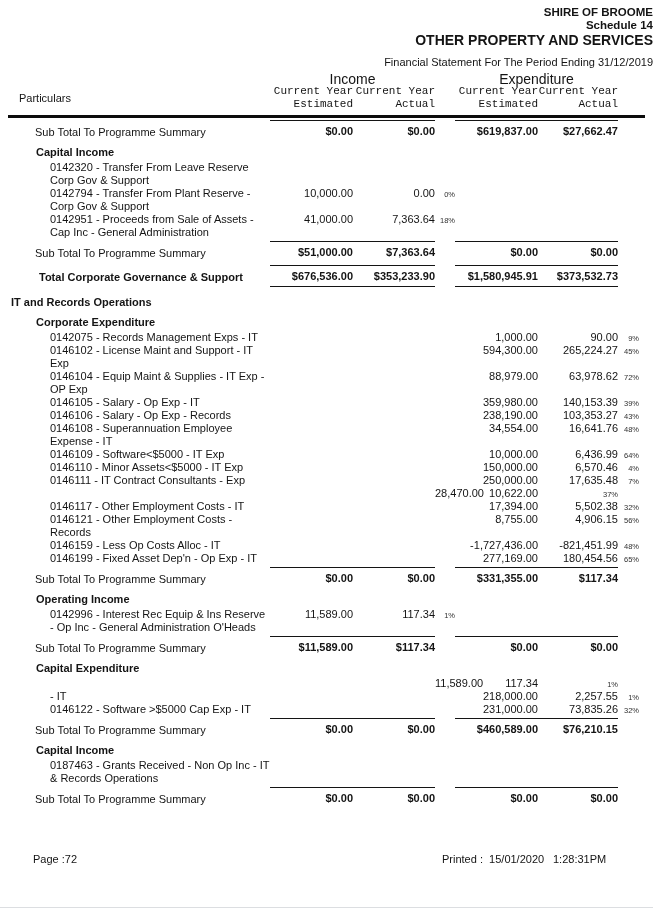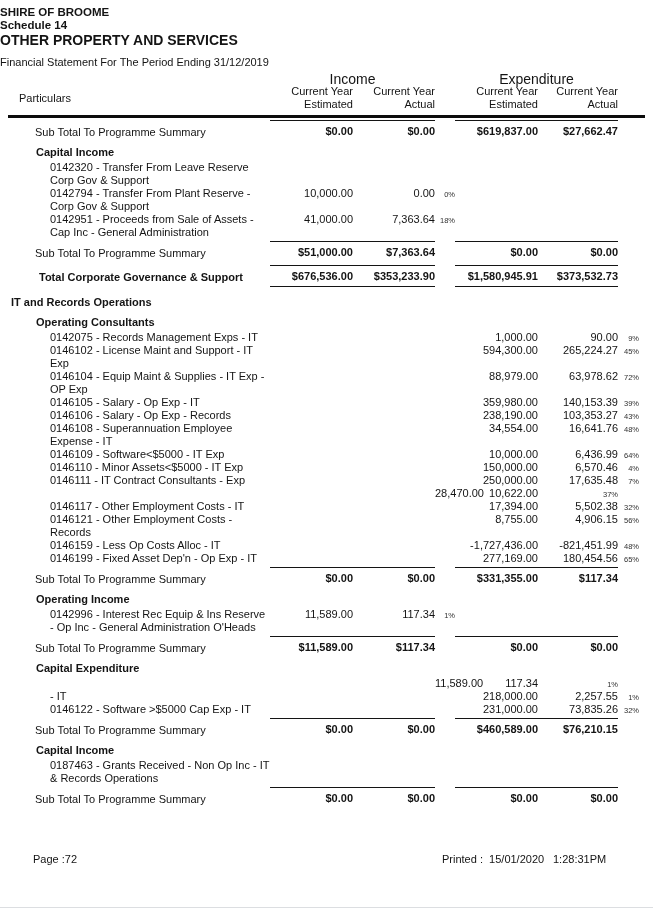--- a/index.html
+++ b/index.html
@@ -4,40 +4,40 @@
 <style>
   html,body{margin:0;padding:0;}
   body{
     width:653px;height:922px;background:#ffffff;position:relative;
     font-family:"Liberation Sans","DejaVu Sans",sans-serif;color:#141414;
     -webkit-font-smoothing:antialiased;overflow:hidden;
   }
   .page{position:absolute;inset:0;background:#fff;}
 
   
-  .titleblock{padding-top:6px;text-align:left;}
+  .titleblock{padding-top:6px;text-align:right;}
   .t-org,.t-sched{font-size:11.5px;font-weight:bold;line-height:13px;}
   .t-main{font-size:14px;font-weight:bold;line-height:16px;}
   .t-sub{font-size:11px;font-weight:normal;line-height:12px;margin-top:8px;}
 
   
   .grid{display:grid;grid-template-columns:270px 83px 82px 20px 83px 80px 21px;align-items:start;}
   .c{min-height:1px;}
   .c.num{text-align:right;font-size:11px;line-height:13px;}
   .c.pct{text-align:right;font-size:7.5px;line-height:11px;padding-top:2px;color:#303030;}
   .c.lab{font-size:11px;line-height:13px;}
 
   
   .thead{margin-top:5px;}
   .group-row{line-height:12px;font-size:14px;}
   .group-span{text-align:center;}
   .gi{grid-column:2 / span 2;}
   .ge{grid-column:5 / span 2;}
   .subhead-row{font-size:11px;line-height:13px;}
-  .subhead-row .c.head{ text-align:right;}
+  .subhead-row .c.head{ text-align:right;font-family:Liberation Mono, monospace;}
   .subhead-row .lab{align-self:center;padding-left:19px;}
   .hl{display:block;}
   .thick-rule{height:2.5px;background:#0c0c0c;margin:4px 8px 0 8px;}
 
   
   .rows{margin-top:0;}
   .row.sec{font-size:11px;font-weight:bold;line-height:13px;padding-left:36px;margin-top:7px;margin-bottom:2px;}
   .row.grp{font-size:11px;font-weight:bold;line-height:13px;padding-left:11px;margin-top:9px;margin-bottom:2px;}
   .row.acc .lab{padding-left:50px;}
   .row.acc{margin:0;}
@@ -160,21 +160,21 @@
       <div class="row grid tot">
         <div class="c lab">Total Corporate Governance &amp; Support</div>
         <div class="c num b">$676,536.00</div>
         <div class="c num b">$353,233.90</div>
         <div class="c pct"></div>
         <div class="c num b">$1,580,945.91</div>
         <div class="c num b">$373,532.73</div>
         <div class="c pct"></div>
       </div>
       <div class="row grp">IT and Records Operations</div>
-      <div class="row sec">Operating Consultants</div>
+      <div class="row sec">Corporate Expenditure</div>
       <div class="row acc grid">
         <div class="c lab">
           <span class="ln">0142075 - Records Management Exps - IT</span>
         </div>
         <div class="c num"></div>
         <div class="c num"></div>
         <div class="c pct"></div>
         <div class="c num">1,000.00</div>
         <div class="c num">90.00</div>
         <div class="c pct">9%</div>

